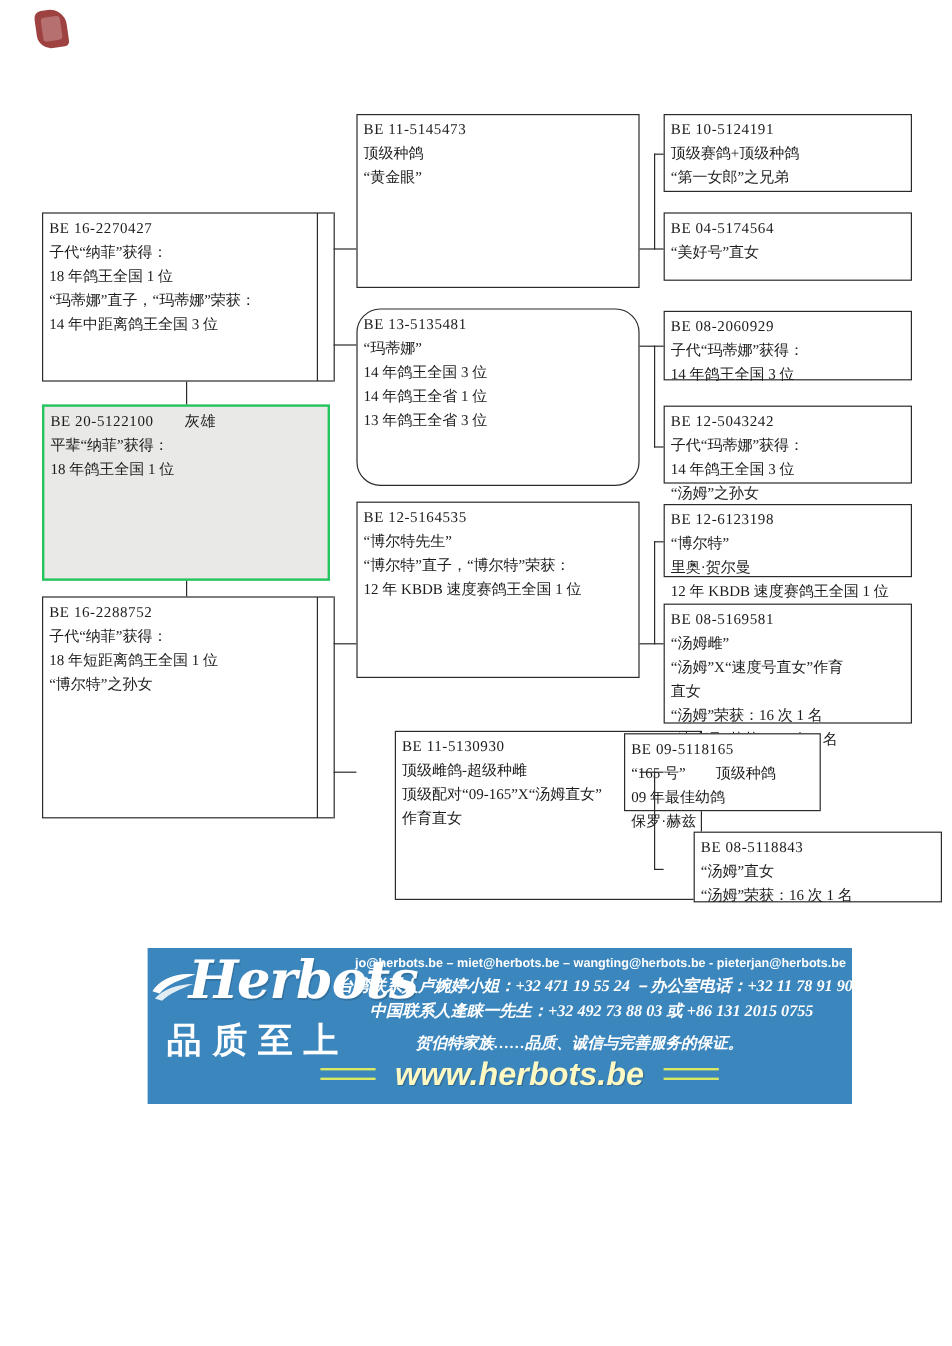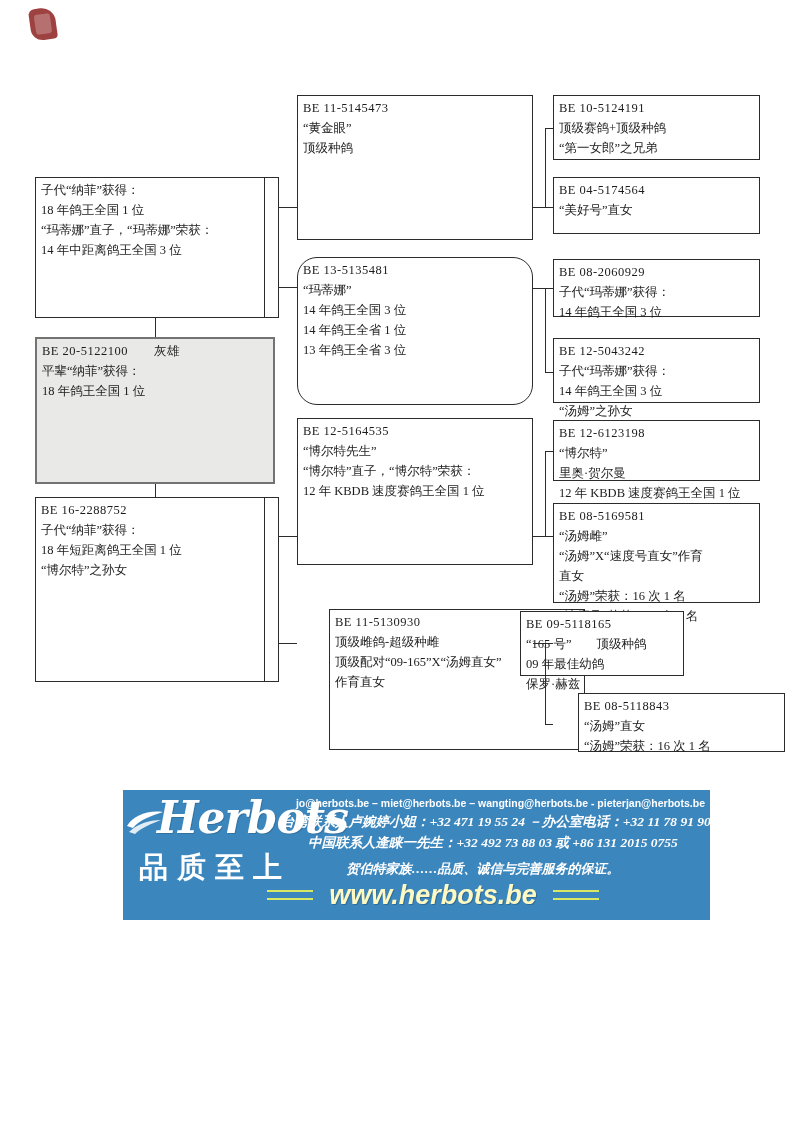--- a/index.html
+++ b/index.html
@@ -7,21 +7,21 @@
     position:relative; width:793px; height:1122px; background:#ffffff;
     font-family:"Liberation Serif","DejaVu Serif",serif; color:#1c1c1c;
     overflow:hidden;
   }
   
   .pbox {
     position:absolute; box-sizing:border-box; background:#ffffff;
     border:1px solid #2b2b2b; padding:2px 4px 17px 5px;
     font-size:12.5px; line-height:20px; white-space:pre-wrap;
   }
-  .pbox.subject { background:#e9e9e7; border:2px solid #737373; }
+  .pbox.subject { background:#e9e9e7; border:2px solid #22c55e; }
   .box-line { min-height:20px; }
   .ring-line { letter-spacing:0.5px; }
   
   .conn { position:absolute; background:#2b2b2b; }
   
   .wm {
     position:absolute; left:30px; top:8px; width:26px; height:32px;
     background:#8e2020; border-radius:6px 14px 4px 12px;
     transform:rotate(-8deg); opacity:0.85;
   }
@@ -72,25 +72,25 @@
     text-shadow:1px 1px 0 rgba(0,0,0,0.2);
   }
 </style>
 </head>
 <body>
 
 <div class="page">
 
   <div class="wm"></div>
 
-  <div class="pbox" style="left:35px; top:177px; width:230px; height:141px;"><div class="box-line">子代“纳菲”获得：</div><div class="box-line">18 年鸽王全国 1 位</div><div class="box-line">“玛蒂娜”直子，“玛蒂娜”荣获：</div><div class="box-line">14 年中距离鸽王全国 3 位</div></div>
+  <div class="pbox" style="left:35px; top:177px; width:230px; height:141px;"><div class="box-line ring-line">BE 16-2270427</div><div class="box-line">子代“纳菲”获得：</div><div class="box-line">18 年鸽王全国 1 位</div><div class="box-line">“玛蒂娜”直子，“玛蒂娜”荣获：</div><div class="box-line">14 年中距离鸽王全国 3 位</div></div>
   <div class="pbox subject" style="left:35px; top:337px; width:240px; height:147px;"><div class="box-line ring-line">BE 20-5122100　　灰雄</div><div class="box-line">平辈“纳菲”获得：</div><div class="box-line">18 年鸽王全国 1 位</div></div>
   <div class="pbox" style="left:35px; top:497px; width:230px; height:185px;"><div class="box-line ring-line">BE 16-2288752</div><div class="box-line">子代“纳菲”获得：</div><div class="box-line">18 年短距离鸽王全国 1 位</div><div class="box-line">“博尔特”之孙女</div></div>
 
-  <div class="pbox" style="left:297px; top:95px; width:236px; height:145px;"><div class="box-line ring-line">BE 11-5145473</div><div class="box-line">“黄金眼”</div><div class="box-line">顶级种鸽</div></div>
+  <div class="pbox" style="left:297px; top:95px; width:236px; height:145px;"><div class="box-line ring-line">BE 11-5145473</div><div class="box-line">顶级种鸽</div><div class="box-line">“黄金眼”</div></div>
   <div class="pbox" style="left:297px; top:257px; width:236px; height:148px;border-radius:20px;"><div class="box-line ring-line">BE 13-5135481</div><div class="box-line">“玛蒂娜”</div><div class="box-line">14 年鸽王全国 3 位</div><div class="box-line">14 年鸽王全省 1 位</div><div class="box-line">13 年鸽王全省 3 位</div></div>
   <div class="pbox" style="left:297px; top:418px; width:236px; height:147px;"><div class="box-line ring-line">BE 12-5164535</div><div class="box-line">“博尔特先生”</div><div class="box-line">“博尔特”直子，“博尔特”荣获：</div><div class="box-line">12 年 KBDB 速度赛鸽王全国 1 位</div></div>
   <div class="pbox" style="left:297px; top:609px; width:256px; height:141px;margin-left:32px;"><div class="box-line ring-line">BE 11-5130930</div><div class="box-line">顶级雌鸽-超级种雌</div><div class="box-line">顶级配对“09-165”X“汤姆直女”</div><div class="box-line">作育直女</div></div>
 
   <div class="pbox" style="left:553px; top:95px; width:207px; height:65px;"><div class="box-line ring-line">BE 10-5124191</div><div class="box-line">顶级赛鸽+顶级种鸽</div><div class="box-line">“第一女郎”之兄弟</div></div>
   <div class="pbox" style="left:553px; top:177px; width:207px; height:57px;"><div class="box-line ring-line">BE 04-5174564</div><div class="box-line">“美好号”直女</div></div>
   <div class="pbox" style="left:553px; top:259px; width:207px; height:58px;"><div class="box-line ring-line">BE 08-2060929</div><div class="box-line">子代“玛蒂娜”获得：</div><div class="box-line">14 年鸽王全国 3 位</div></div>
   <div class="pbox" style="left:553px; top:338px; width:207px; height:65px;"><div class="box-line ring-line">BE 12-5043242</div><div class="box-line">子代“玛蒂娜”获得：</div><div class="box-line">14 年鸽王全国 3 位</div><div class="box-line">“汤姆”之孙女</div></div>
   <div class="pbox" style="left:553px; top:420px; width:207px; height:61px;"><div class="box-line ring-line">BE 12-6123198</div><div class="box-line">“博尔特”</div><div class="box-line">里奥·贺尔曼</div><div class="box-line">12 年 KBDB 速度赛鸽王全国 1 位</div></div>
   <div class="pbox" style="left:553px; top:503px; width:207px; height:100px;"><div class="box-line ring-line">BE 08-5169581</div><div class="box-line">“汤姆雌”</div><div class="box-line">“汤姆”X“速度号直女”作育</div><div class="box-line">直女</div><div class="box-line">“汤姆”荣获：16 次 1 名</div><div class="box-line">“速度号”荣获：24 次 1 名</div></div>

